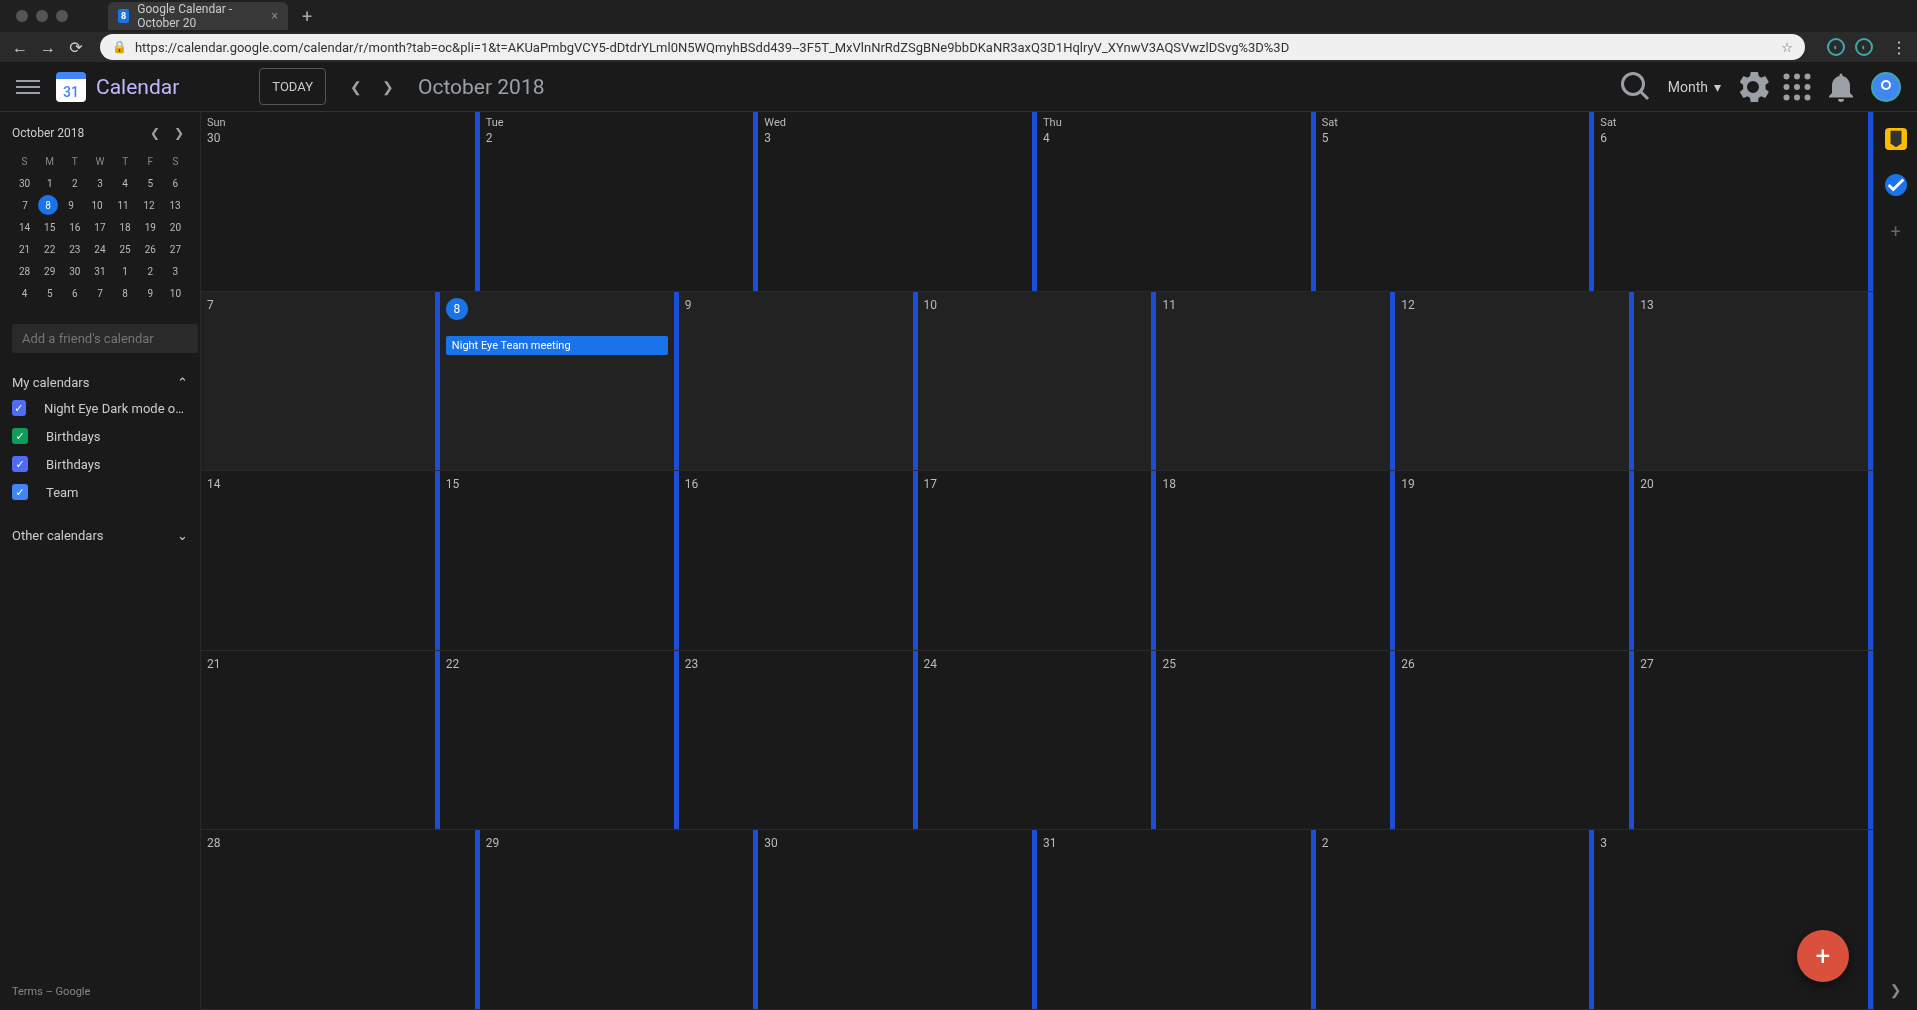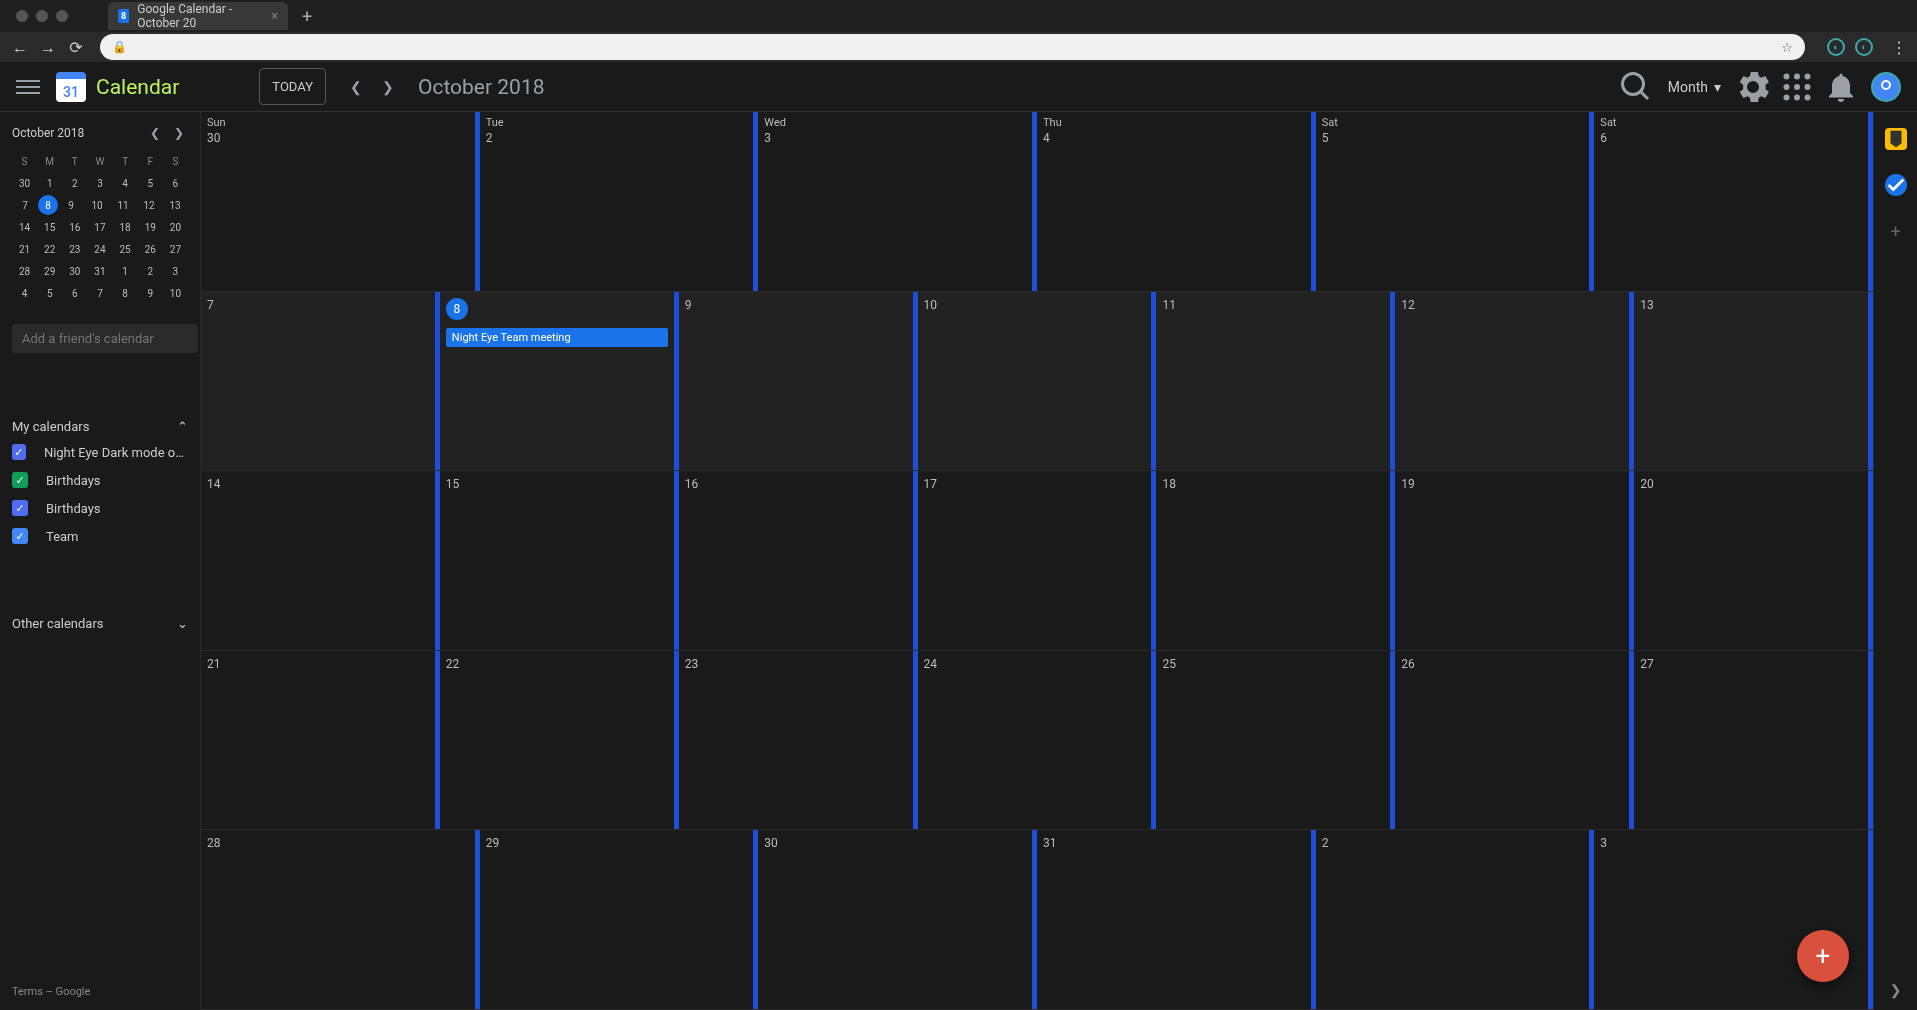--- a/index.html
+++ b/index.html
@@ -21,21 +21,21 @@
 .url-star { margin-left: auto; color: #666; }
 .ext-icons { display: flex; gap: 10px; margin-left: 8px; }
 .ext-icon { width: 18px; height: 18px; border-radius: 50%; border: 2px solid #3da9a9; display: flex; align-items: center; justify-content: center; font-size: 9px; color: #3da9a9; }
 .menu-dots { color: #ccc; margin-left: 10px; font-size: 16px; }
 
 
 .app-header { height: 50px; display: flex; align-items: center; padding: 0 16px; border-bottom: 1px solid #333; }
 .hamburger { width: 24px; height: 24px; display: flex; flex-direction: column; justify-content: center; gap: 4px; margin-right: 16px; cursor: pointer; }
 .hamburger span { display: block; height: 2px; background: #9aa0a6; }
 .app-logo { width: 30px; height: 30px; background: linear-gradient(to bottom, #4285f4 25%, white 25%); border-radius: 4px; margin-right: 10px; display: flex; align-items: flex-end; justify-content: center; padding-bottom: 2px; color: #4285f4; font-size: 14px; font-weight: 500; }
-.app-title { font-size: 21px; color: #bef264; margin-right: 80px; }
+.app-title { font-size: 21px; color: #c4b5fd; margin-right: 80px; }
 .today-btn { border: 1px solid #555; border-radius: 4px; padding: 10px 12px; font-size: 13px; color: #ccc; margin-right: 16px; cursor: pointer; }
 .nav-arrows { display: flex; gap: 4px; margin-right: 16px; }
 .nav-arrow { width: 28px; height: 28px; display: flex; align-items: center; justify-content: center; color: #9aa0a6; cursor: pointer; font-size: 14px; }
 .period-title { font-size: 21px; color: #9aa0a6; }
 .header-spacer { flex: 1; }
 .header-icon { width: 36px; height: 36px; display: flex; align-items: center; justify-content: center; color: #9aa0a6; cursor: pointer; font-size: 18px; margin: 0 4px; }
 .view-select { display: flex; align-items: center; gap: 6px; color: #ccc; font-size: 14px; cursor: pointer; padding: 0 10px; }
 .avatar { width: 30px; height: 30px; border-radius: 50%; background: #4285f4; border: 2px solid #3da9a9; margin-left: 8px; display: flex; align-items: center; justify-content: center; }
 .avatar-inner { width: 10px; height: 10px; border-radius: 50%; border: 2px solid white; position: relative; top: -2px; }
 
@@ -48,38 +48,38 @@
 .mini-nav { color: #9aa0a6; cursor: pointer; font-size: 12px; padding: 2px 4px; }
 .mini-cal { width: 100%; }
 .mini-row { display: flex; }
 .mini-cell { flex: 1; text-align: center; font-size: 10px; color: #bbb; height: 22px; display: flex; align-items: center; justify-content: center; cursor: pointer; }
 .mini-cell.dow { color: #888; font-size: 10px; cursor: default; }
 .mini-cell.today { background: #1a73e8; color: white; border-radius: 50%; max-width: 20px; height: 20px; margin: auto; }
 .add-friend { margin-top: 20px; display: flex; align-items: center; }
 .add-friend-input { flex: 1; background: #2a2a2a; border: none; color: #888; padding: 7px 10px; font-size: 13px; border-radius: 3px; }
 .add-friend-plus { color: #9aa0a6; padding: 0 6px; cursor: pointer; }
 .cal-section { margin-top: 18px; }
-.cal-section-head { display: flex; justify-content: space-between; align-items: flex-end; font-size: 13px; color: #ccc; cursor: pointer; padding: 4px 0; margin-top: 44px; }
+.cal-section-head { display: flex; justify-content: space-between; align-items: flex-end; font-size: 13px; color: #ccc; cursor: pointer; padding: 4px 0; }
 .cal-item { display: flex; align-items: center; gap: 18px; padding: 6px 0; font-size: 13px; color: #ccc; }
 .cal-check { width: 16px; height: 16px; border-radius: 3px; display: flex; align-items: center; justify-content: center; color: white; font-size: 11px; }
 .cal-label { white-space: nowrap; overflow: hidden; text-overflow: ellipsis; }
 .sidebar-footer { margin-top: auto; font-size: 11px; color: #888; }
 .sidebar-footer a { color: #888; text-decoration: none; }
 
 
 .calendar-area { flex: 1; display: flex; }
 .grid { flex: 1; display: flex; flex-direction: column; border-left: 1px solid #2a2a2a; }
 .grid-row { flex: 1; display: flex; border-bottom: 1px solid #2a2a2a; }
 .grid-cell { flex: 1; border-right: 5px solid #1d4ed8; padding: 4px 6px; position: relative; }
 .grid-cell.current-week { background: #222; }
 .dow-label { font-size: 11px; color: #bbb; }
 .dow-label.today-col { color: #4285f4; font-weight: 500; }
 .date-label { font-size: 12px; color: #bbb; margin-top: 2px; }
 .date-today { display: inline-flex; width: 22px; height: 22px; background: #1a73e8; color: white; border-radius: 50%; align-items: center; justify-content: center; }
-.event { background: #1a73e8; color: white; font-size: 11px; padding: 3px 6px; border-radius: 2px; margin-top: 8px; cursor: pointer; }
+.event { background: #1a73e8; color: white; font-size: 11px; padding: 3px 6px; border-radius: 2px; margin-top: 16px; cursor: pointer; }
 
 
 .right-rail { width: 44px; border-left: 1px solid #2a2a2a; display: flex; flex-direction: column; align-items: center; padding-top: 16px; gap: 24px; position: relative; }
 .rail-icon { width: 22px; height: 22px; border-radius: 4px; cursor: pointer; display: flex; align-items: center; justify-content: center; font-size: 12px; }
 .rail-keep { background: #fbbc04; color: #333; }
 .rail-tasks { background: #1a73e8; color: white; border-radius: 50%; }
 .rail-plus { color: #666; font-size: 18px; }
 .rail-expand { position: absolute; bottom: 12px; color: #888; font-size: 14px; cursor: pointer; }
 
 
@@ -103,20 +103,21 @@
       <span class="tab-close">×</span>
     </div>
     <div class="new-tab">+</div>
   </div>
   <div class="nav-bar">
     <div class="nav-icon">←</div>
     <div class="nav-icon">→</div>
     <div class="nav-icon">⟳</div>
     <div class="url-bar">
       <span class="lock">🔒</span>
+      <span>https://calendar.google.com/calendar/r/month?tab=oc&amp;pli=1&amp;t=AKUaPmbgVCY5-dDtdrYLml0N5WQmyhBSdd439--3F5T_MxVlnNrRdZSgBNe9bbDKaNR3axQ3D1HqlryV_XYnwV3AQSVwzlDSvg%3D%3D</span>
       <span class="url-star">☆</span>
     </div>
     <div class="ext-icons">
       <div class="ext-icon">◐</div>
       <div class="ext-icon">◐</div>
     </div>
     <div class="menu-dots">⋮</div>
   </div>
 </div>
 

